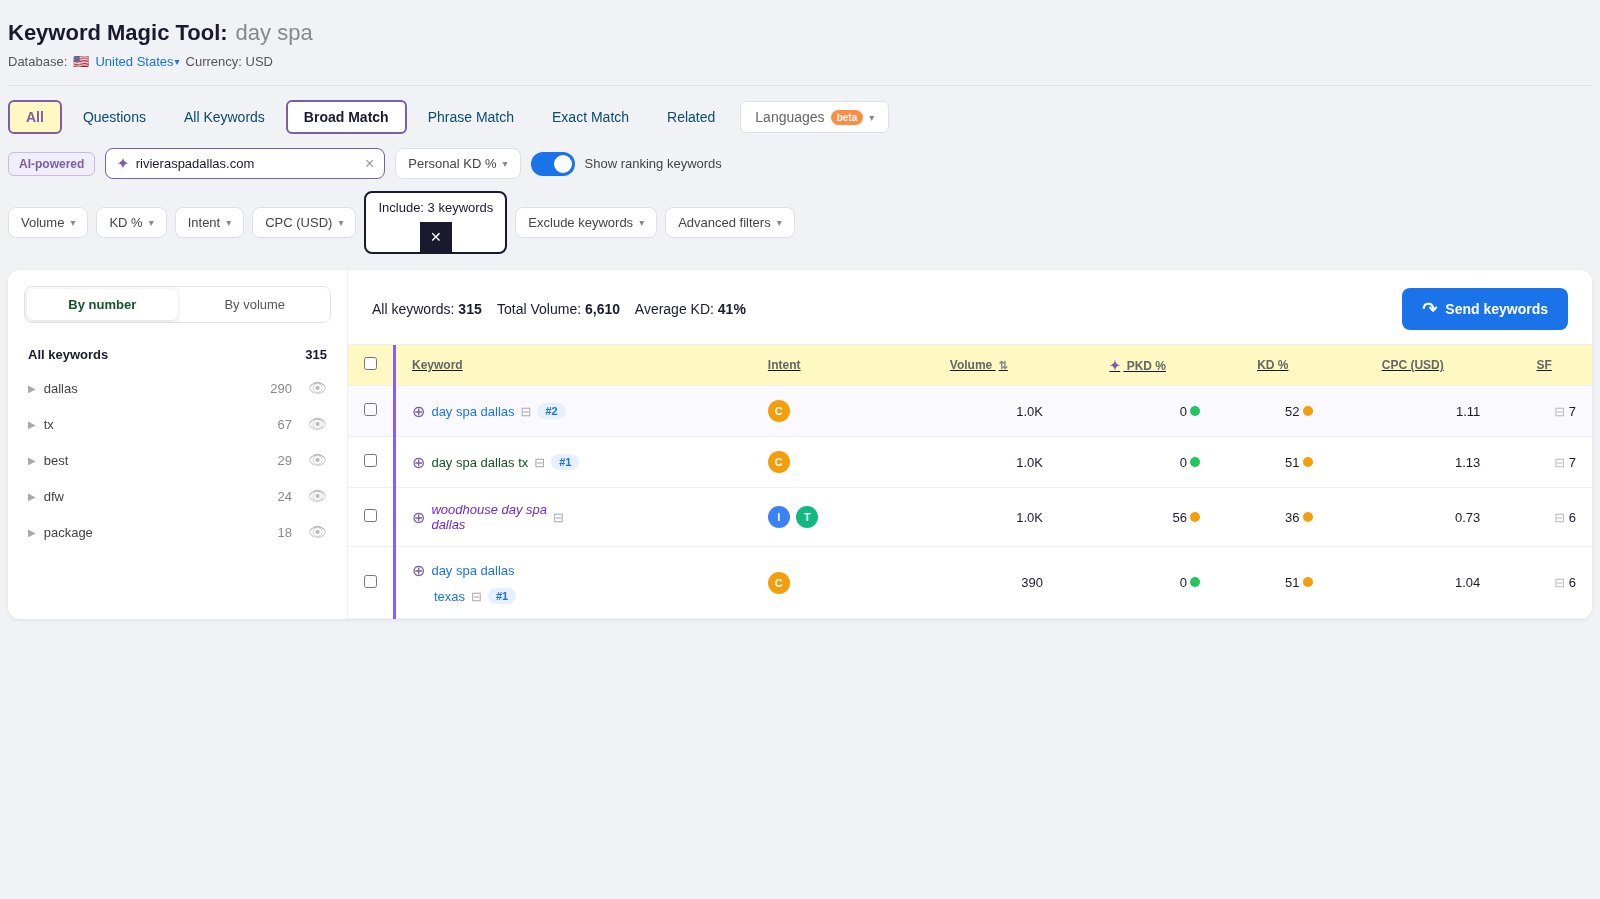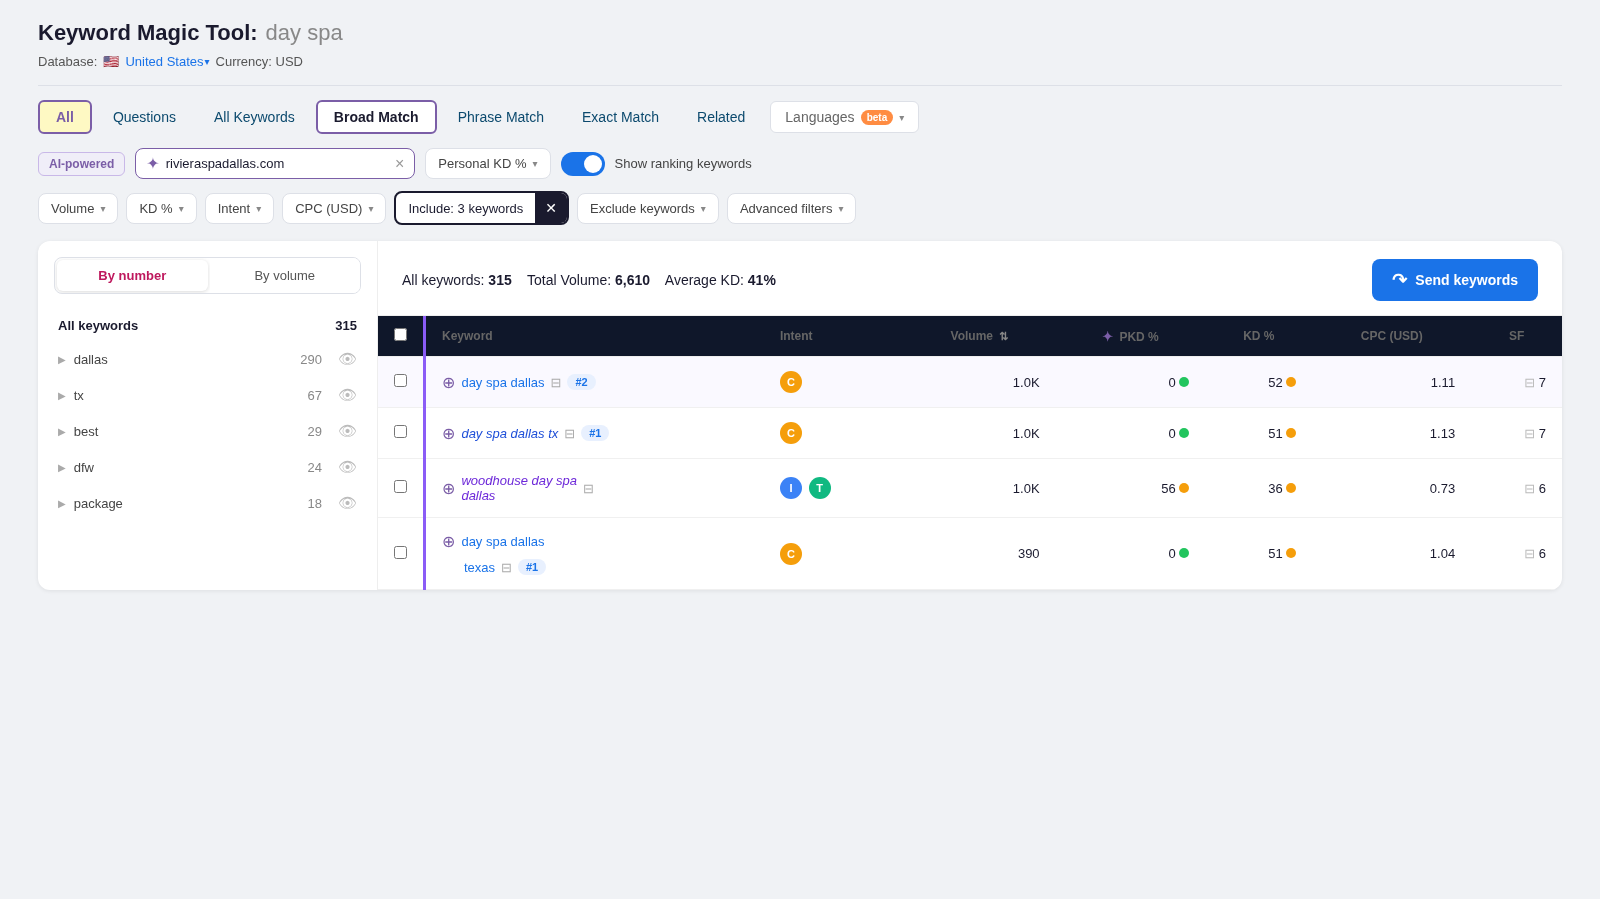--- a/index.html
+++ b/index.html
@@ -5,21 +5,21 @@
     * { box-sizing: border-box; margin: 0; padding: 0; }
     body {
       font-family: -apple-system, BlinkMacSystemFont, 'Segoe UI', sans-serif;
       background: #f0f2f5;
       color: #1a1a2e;
       font-size: 14px;
     }
     .page-wrapper {
       background: #f0f2f5;
       min-height: 100vh;
-      padding: 20px 38px;
+      padding: 20px 8px;
     }
     .header {
       margin-bottom: 16px;
     }
     .title-row {
       display: flex;
       align-items: baseline;
       gap: 8px;
       margin-bottom: 8px;
     }
@@ -192,20 +192,21 @@
       gap: 8px;
       flex-wrap: wrap;
     }
     .include-filter {
       display: flex;
       align-items: center;
       border: 2px solid #1a1a2e;
       border-radius: 8px;
       background: #fff;
       overflow: hidden;
+      flex-direction: column;
     }
     .include-filter-text {
       padding: 7px 12px;
       font-size: 13px;
       color: #1a1a2e;
       font-weight: 500;
     }
     .include-filter-x {
       padding: 7px 10px;
       background: #1a1a2e;
@@ -244,21 +245,21 @@
       text-align: center;
       cursor: pointer;
       font-size: 13px;
       color: #555;
       background: #fff;
       border: none;
     }
     .sidebar-toggle-btn.active {
       background: #fff;
       font-weight: 600;
-      color: #be185d;
+      color: #14532d;
       box-shadow: 0 1px 4px rgba(0,0,0,0.15);
       border-radius: 6px;
       margin: 2px;
     }
     .sidebar-all-row {
       display: flex;
       align-items: center;
       justify-content: space-between;
       padding: 8px 20px;
       font-weight: 600;
@@ -301,21 +302,22 @@
       font-size: 14px;
       font-weight: 600;
       cursor: pointer;
     }
     .table-wrap { overflow-x: auto; }
     table {
       width: 100%;
       border-collapse: collapse;
     }
     thead tr {
-      background: #0f172a;
+      background: #fef9c3;
+      text-decoration: underline;
     }
     th {
       padding: 12px 16px;
       text-align: left;
       font-size: 12px;
       font-weight: 600;
       color: #666;
       white-space: nowrap;
       border-bottom: 1px solid #eee;
     }
@@ -570,21 +572,21 @@
               </td>
             </tr>
 
             <tr>
               <td class="checkbox-cell">
                 <input type="checkbox" style="">
               </td>
               <td class="keyword-cell">
                 <div class="keyword-link">
                   <span class="add-icon">⊕</span>
-                  <span style="color:#1d4ed8;cursor:pointer;font-style:italic;">day spa dallas tx</span>
+                  <span style="color:#14532d;cursor:pointer;">day spa dallas tx</span>
                   <span class="table-icon">⊟</span>
                   <span class="rank-badge">#1</span>
                 </div>
               </td>
               <td>
                 <span class="intent-badge intent-c">C</span>
               </td>
               <td class="right">1.0K</td>
               <td class="right">0 <span class="dot dot-green"></span></td>
               <td class="right">51 <span class="dot dot-orange"></span></td>

